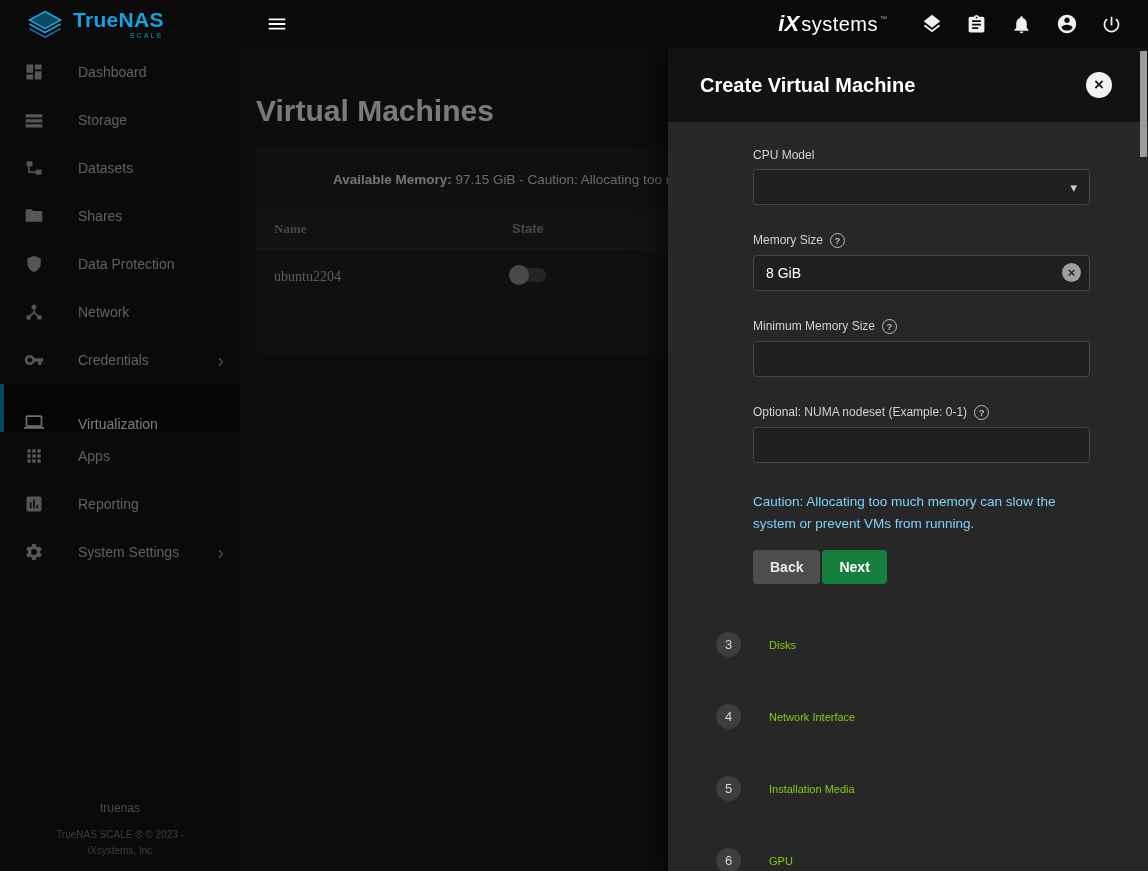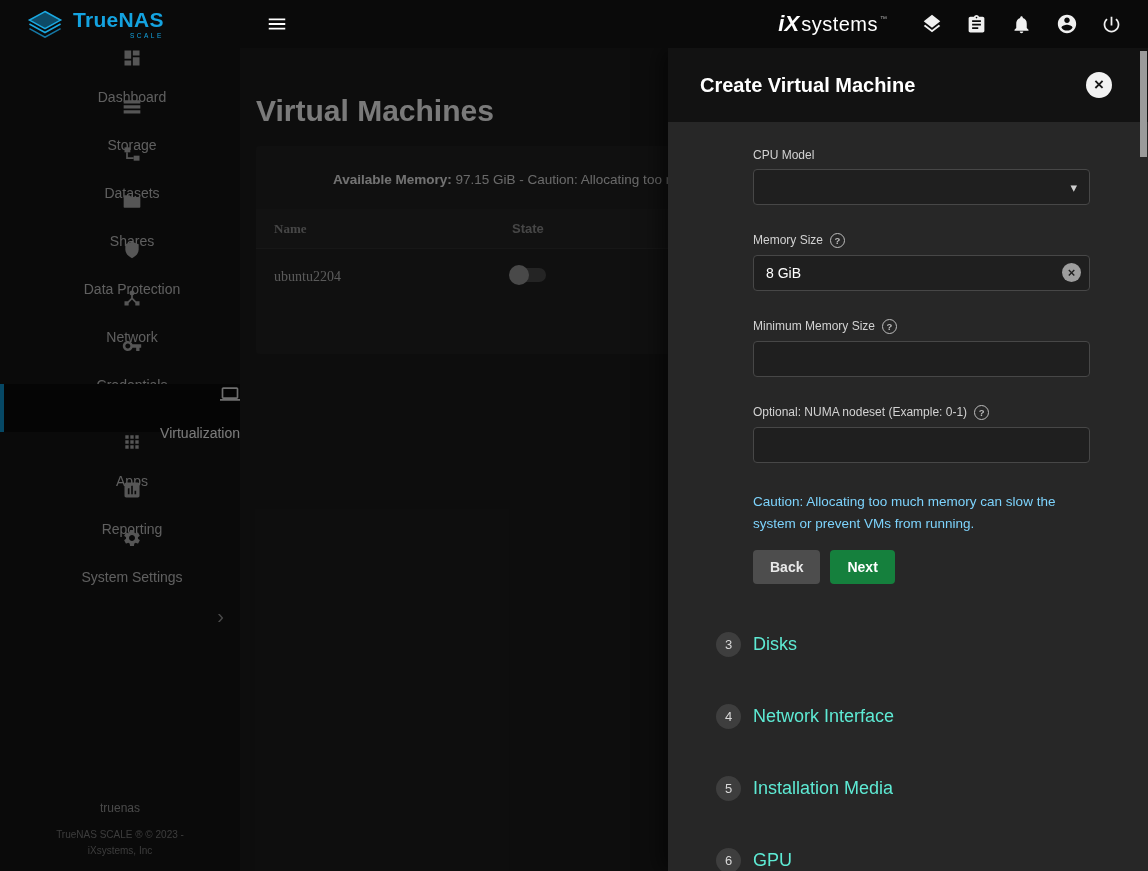--- a/index.html
+++ b/index.html
@@ -30,22 +30,22 @@
   .ix-tm { font-size:7px; color:#aaa; margin-left:2px; align-self:flex-start; margin-top:4px; }
   .icon-btn { width:45px; height:44px; background:none; border:none; display:flex; align-items:center; justify-content:center; cursor:pointer; }
   .icon-btn svg { fill:#f0f0f0; }
 
   
   .sidebar {
     position:absolute; top:48px; left:0; bottom:0; width:240px;
     background:#161616; z-index:1; display:flex; flex-direction:column;
   }
   .side-item {
-    height:48px; display:flex; align-items:center; padding-left:24px; gap:21px;
-    color:#c6c6c6; font-size:14px; cursor:pointer; text-decoration:none;flex-direction:column;
+    height:48px; display:flex; align-items:center; padding-left:24px; gap:34px;
+    color:#c6c6c6; font-size:14px; cursor:pointer; text-decoration:none;
   }
   .side-item svg { fill:#b3b3b3; flex:0 0 auto; }
   .side-item.active { background:#0b0b0b; border-left:4px solid #0d96d4; padding-left:20px; color:#fff;align-items:flex-end; }
   .side-item.active svg { fill:#e6e6e6; }
   .side-chevron { margin-left:auto; margin-right:16px; color:#9a9a9a; font-size:20px; line-height:1; }
   .sidebar-footer { margin-top:auto; text-align:center; padding-bottom:12px; }
   .hostname { font-size:12px; color:#9a9a9a; margin-bottom:12px; }
   .copy-line { font-size:10px; color:#7d7d7d; line-height:16px; }
 
   
@@ -98,31 +98,31 @@
     width:100%; height:36px; background:#1f1f1f; border:1px solid #474747; border-radius:4px;
     color:#fff; font-size:14px; padding:0 34px 0 12px; outline:none;
     font-family:"Liberation Sans", sans-serif;
   }
   .clear-btn {
     position:absolute; right:9px; top:8px; width:19px; height:19px; border-radius:50%;
     background:#9e9e9e; color:#1f1f1f; border:none; font-size:13px; font-weight:700; line-height:1;
     display:flex; align-items:center; justify-content:center; cursor:pointer; padding-bottom:1px;
   }
   .caution { margin-top:13px; font-size:13.5px; line-height:22px; color:#7dd3fc; max-width:350px; }
-  .btn-row { margin-top:15px; display:flex; gap:10px; }
+  .btn-row { margin-top:15px; display:flex; gap:2px; }
   .btn { height:34px; padding:0 17px; border:none; border-radius:4px; font-size:14px; font-weight:700; cursor:pointer;
          font-family:"Liberation Sans", sans-serif; }
   .btn-back { background:#4d4d4d; color:#e8e8e8; }
   .btn-next { background:#15803d; color:#fff; }
 
   .steps { margin-top:48px; margin-left:-37px; }
   .step { display:flex; align-items:center; gap:12px; margin-bottom:47px; cursor:pointer; }
   .step-circle { width:25px; height:25px; border-radius:50%; background:#3e3e3e; color:#d8d8d8;
                  font-size:13px; display:flex; align-items:center; justify-content:center; }
-  .step-label { font-size:18px; color:#5eead4; }
+  .step-label { font-size:11px; color:#84cc16;margin-left:16px; }
 
   .scroll-thumb { position:absolute; right:1px; top:3px; width:7px; height:106px; background:#9b9b9b; z-index:12; }
 </style>
 </head>
 <body>
 
 <div class="screen">
 
   <header class="topbar">
     <div class="brand">

